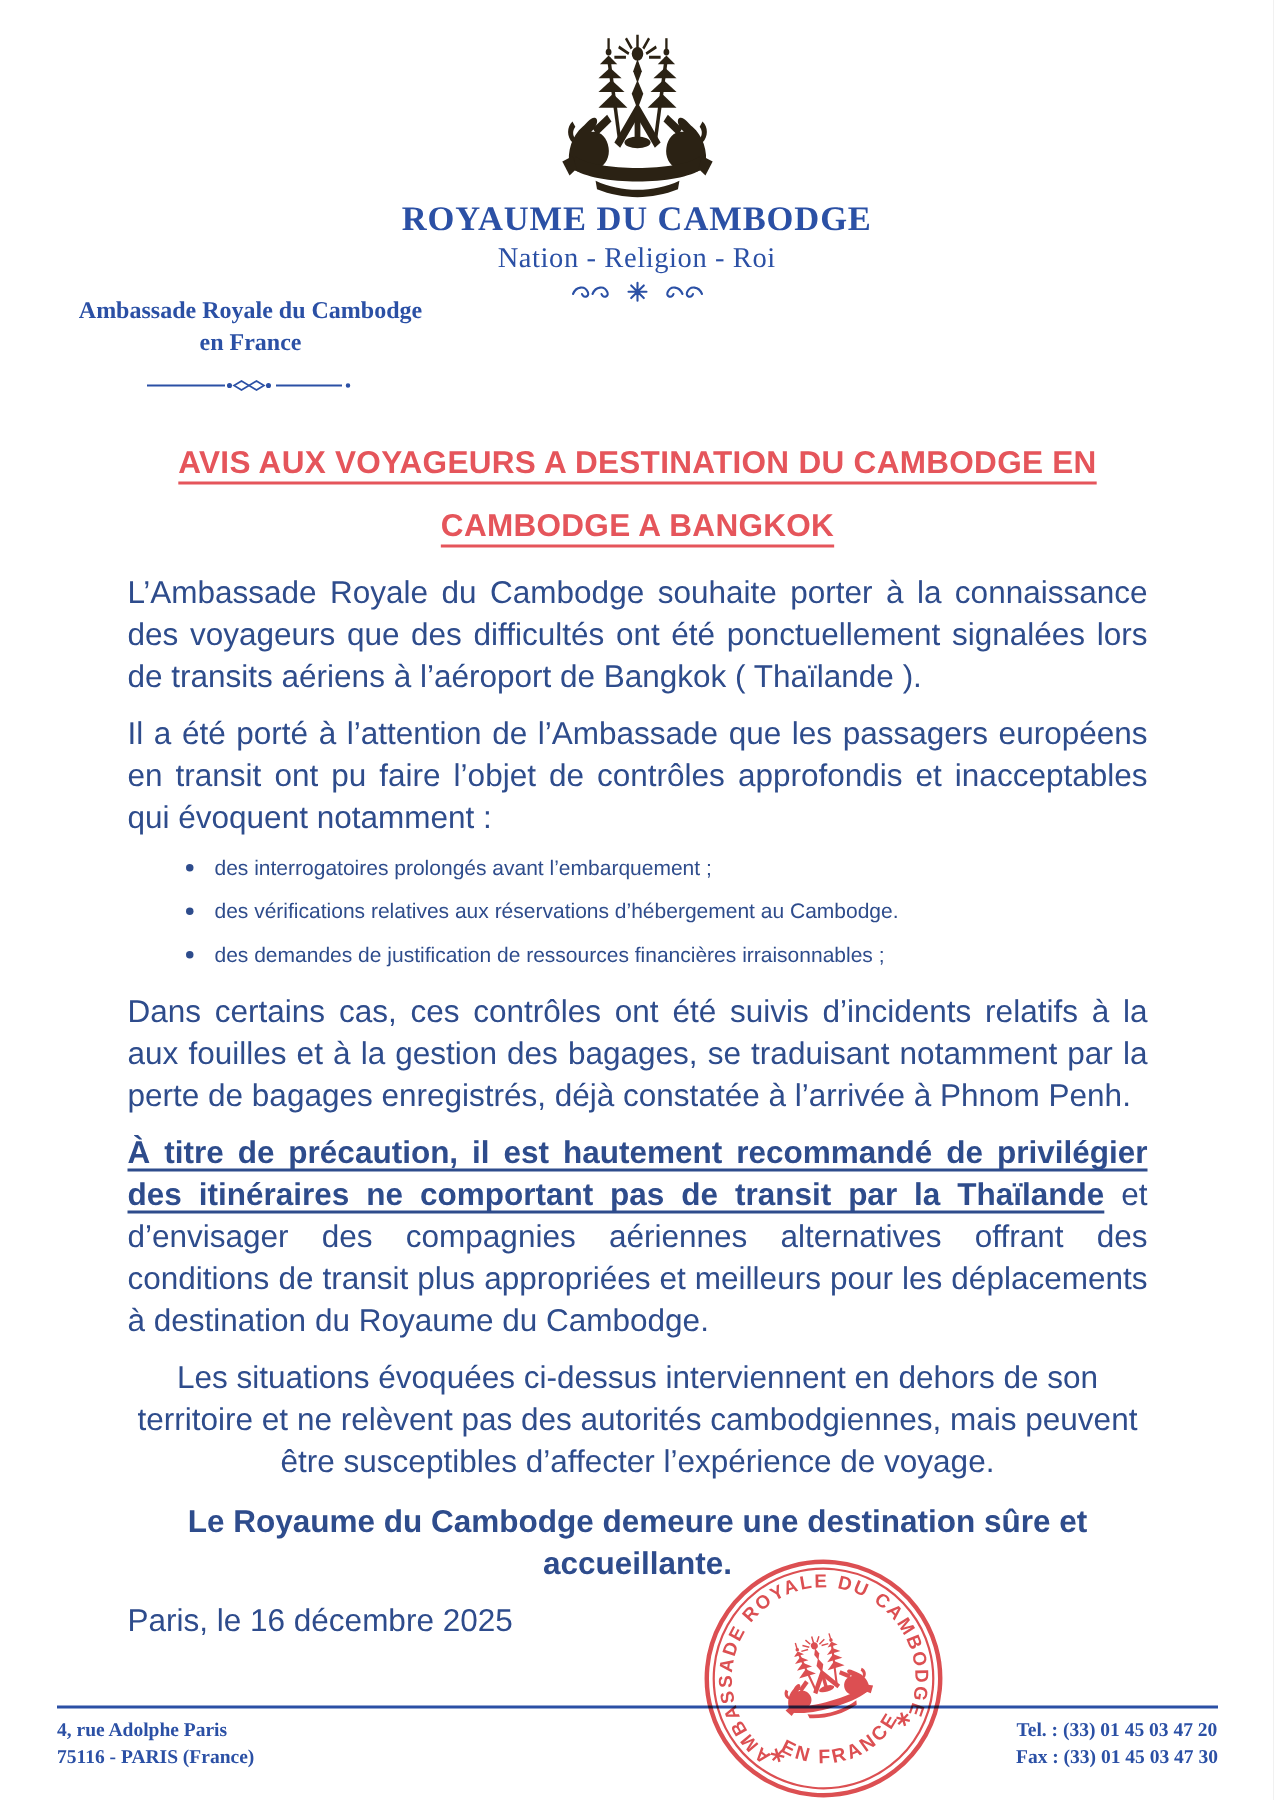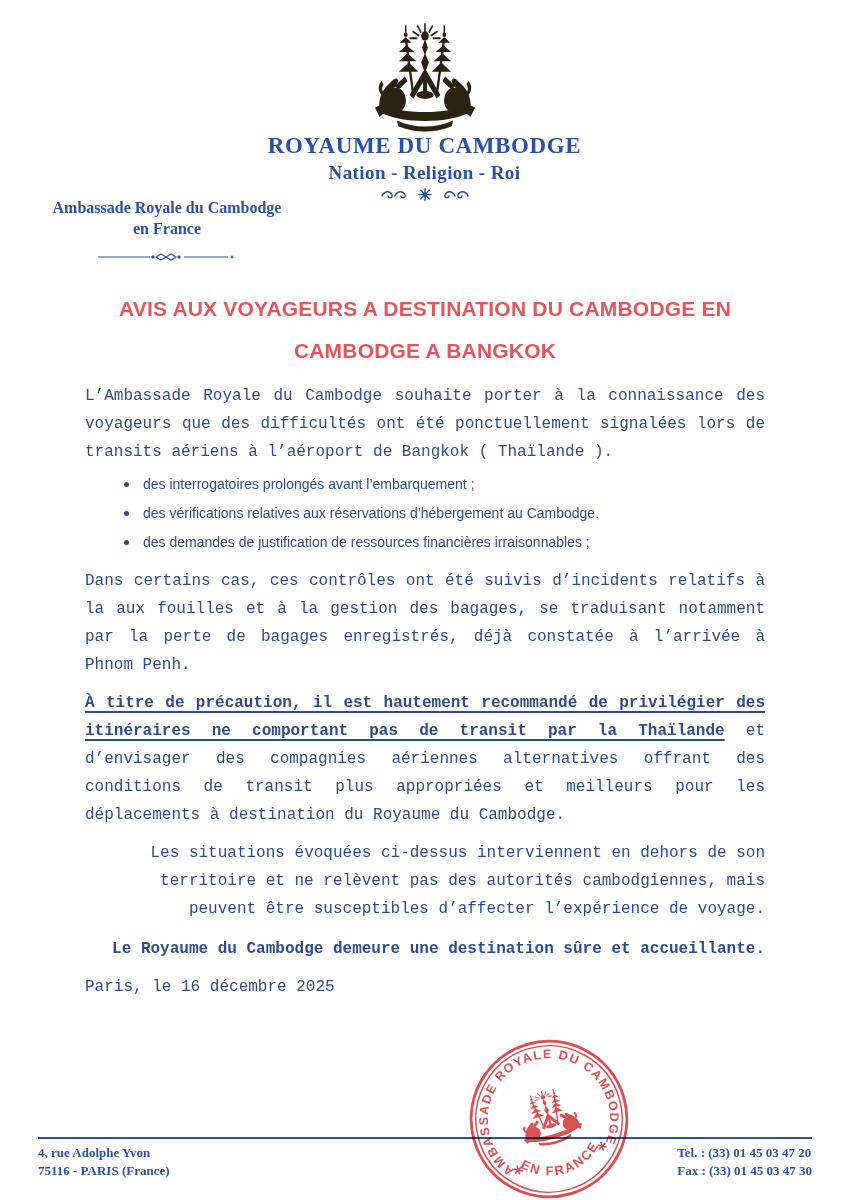--- a/index.html
+++ b/index.html
@@ -9,45 +9,45 @@
     font-family:"Liberation Sans",sans-serif;
   }
   
   .letterhead{position:absolute;top:0;left:0;width:100%;text-align:center;}
   .emblem{display:block;margin:22px auto 0 auto;color:var(--emblem_dark,#2b2214);}
   .kingdom-title{
     font-family:"Liberation Serif",serif;font-weight:700;font-size:23px;
     letter-spacing:.6px;color:var(--header_blue,#2b50a5);margin-top:1px;
   }
   .motto{
-    font-family:"Liberation Serif",serif;font-weight:700;font-size:19px;
+    font-family:"Liberation Serif",serif;font-weight:400;font-size:19px;
     letter-spacing:.4px;color:var(--header_blue,#2b50a5);margin-top:3px;
   }
   .motto-flourish{display:block;margin:3px auto 0 auto;color:var(--header_blue,#2b50a5);}
   .embassy-block{
     position:absolute;left:34px;top:197px;width:266px;text-align:center;
     font-family:"Liberation Serif",serif;font-weight:700;font-size:16px;
     line-height:21px;color:var(--header_blue,#2b50a5);
   }
   .embassy-divider{display:block;margin:13px auto 0 auto;color:var(--header_blue,#2b50a5);}
   
   .letter-body{position:absolute;left:85px;right:84px;top:296px;}
   .advisory-title{text-align:center;color:var(--title_red,#e5555b);}
   .advisory-title .tline{
     display:inline-block;font-weight:700;font-size:21px;line-height:26px;
     letter-spacing:.2px;
-    text-decoration-thickness:2px;text-underline-offset:6px;
+    text-decoration:underline;text-decoration-thickness:2px;text-underline-offset:6px;
   }
   .advisory-title .t2{margin-top:16px;}
   .letter-body p{
     margin:10px 0 0 0;text-align:justify;
-    font-size:16px;line-height:28px;color:var(--body_blue,#2e4c8c);font-family:Liberation Mono, monospace;
+    font-size:21px;line-height:28px;color:var(--body_blue,#2e4c8c);
   }
   .letter-body p.first{margin-top:18px;}
-  .letter-body p.ragged{text-align:right;}
+  .letter-body p.ragged{text-align:center;}
   ul.concerns{list-style:none;margin:4px 0 0 0;padding:0 0 0 58px;}
   ul.concerns li{
     position:relative;font-size:14px;line-height:29px;color:var(--body_blue,#2e4c8c);
   }
   ul.concerns li .dot{
     position:absolute;left:-19px;top:12px;width:5px;height:5px;border-radius:50%;
     background:var(--body_blue,#2e4c8c);
   }
   .reco-bold{
     font-weight:700;text-decoration:underline;
@@ -69,21 +69,21 @@
   .footer-rule{
     position:absolute;left:38px;right:37px;top:1137px;height:2px;
     background:var(--header_blue,#2b50a5);
   }
   .footer-address,.footer-contact{
     position:absolute;top:1144px;
     font-family:"Liberation Serif",serif;font-weight:700;font-size:13px;
     line-height:18px;color:var(--header_blue,#2b50a5);
   }
   .footer-address{left:38px;text-align:left;}
-  .footer-contact{right:37px;text-align:left;}
+  .footer-contact{right:37px;text-align:center;}
 </style>
 </head>
 <body>
 
 <div class="page">
 
   <div class="letterhead">
     <svg class="emblem" width="106" height="110" viewBox="0 0 110 95" preserveAspectRatio="none" aria-hidden="true">
       <defs>
         <g id="parasol-shape">
@@ -157,20 +157,21 @@
 
   <div class="letter-body">
 
     <div class="advisory-title">
       <span class="tline t1">AVIS AUX VOYAGEURS A DESTINATION DU CAMBODGE EN</span><br>
       <span class="tline t2">CAMBODGE A BANGKOK</span>
     </div>
 
     <p class="first">L’Ambassade Royale du Cambodge souhaite porter à la connaissance des voyageurs que des difficultés ont été ponctuellement signalées lors de transits aériens à l’aéroport de Bangkok ( Thaïlande ).</p>
 
+    <p>Il a été porté à l’attention de l’Ambassade que les passagers européens en transit ont pu faire l’objet de contrôles approfondis et inacceptables qui évoquent notamment :</p>
 
     <ul class="concerns">
       <li>
         <span class="dot"></span>
         <span>des interrogatoires prolongés avant l’embarquement ;</span>
       </li>
       <li>
         <span class="dot"></span>
         <span>des vérifications relatives aux réservations d’hébergement au Cambodge.</span>
       </li>
@@ -186,21 +187,21 @@
 
     <p class="ragged">Les situations évoquées ci-dessus interviennent en dehors de son territoire et ne relèvent pas des autorités cambodgiennes, mais peuvent être susceptibles d’affecter l’expérience de voyage.</p>
 
     <p class="ragged closing">Le Royaume du Cambodge demeure une destination sûre et accueillante.</p>
 
     <p class="dateline">Paris, le 16 décembre 2025</p>
   </div>
 
   <div class="footer-rule"></div>
   <div class="footer-address">
-    <div>4, rue Adolphe Yvon</div>
+    <div>4, rue Adolphe Paris</div>
     <div>75116 - PARIS (France)</div>
   </div>
   <div class="footer-contact">
     <div>Tel. : (33) 01 45 03 47 20</div>
     <div>Fax : (33) 01 45 03 47 30</div>
   </div>
 
   <svg class="stamp" viewBox="0 0 190 190" aria-hidden="true">
     <g transform="rotate(-16 95 95)">
       <circle cx="95" cy="95" r="84" fill="none" stroke="currentColor" stroke-width="3.2"></circle>

